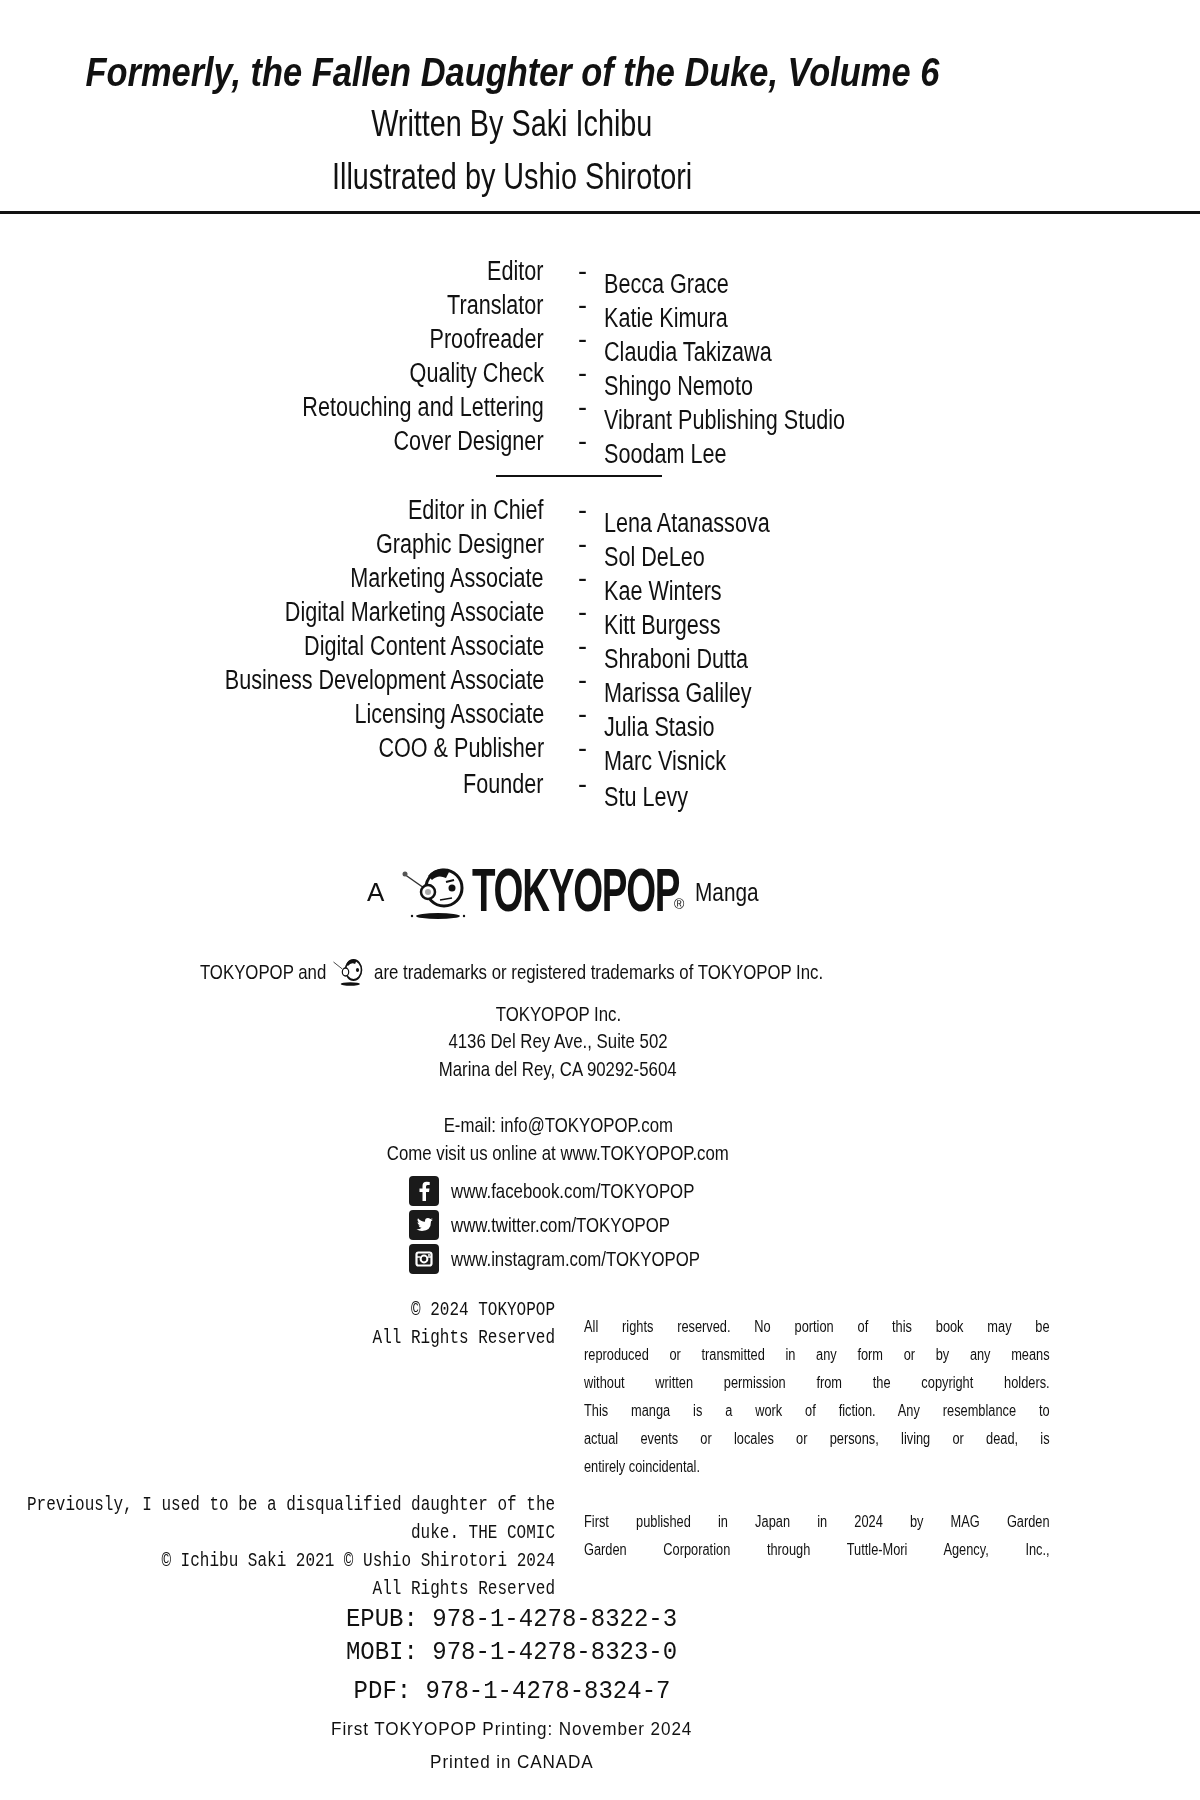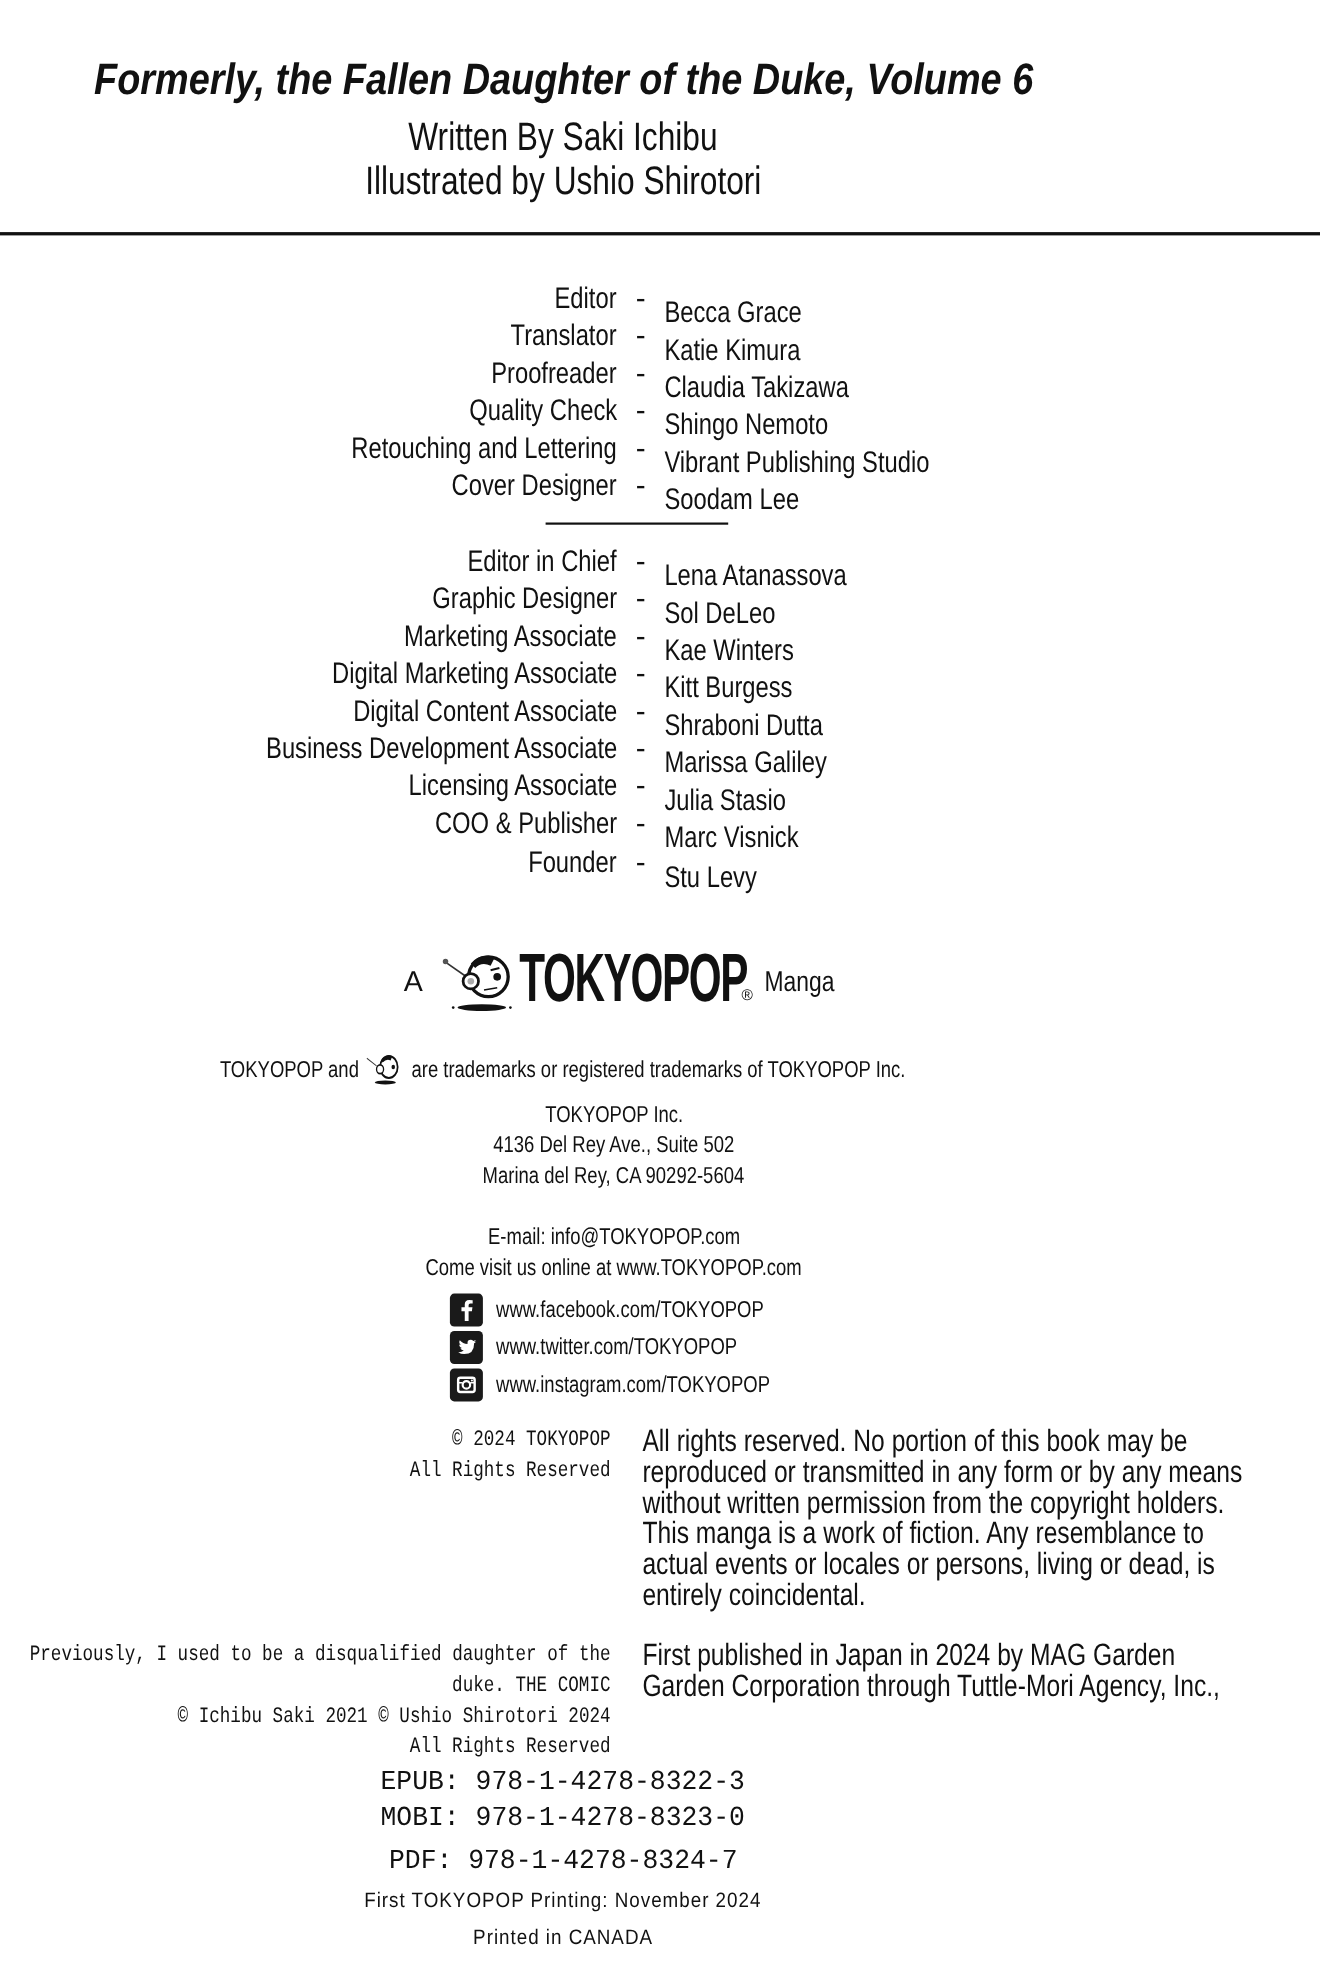--- a/index.html
+++ b/index.html
@@ -7,25 +7,25 @@
   .center-line { position: absolute; left: 0; width: 1024px; text-align: center; white-space: nowrap; }
   .cond { display: inline-block; transform: scaleX(0.80); transform-origin: center center; }
   .cond-l { display: inline-block; transform: scaleX(0.80); transform-origin: left center; }
   .cond-r { display: inline-block; transform: scaleX(0.80); transform-origin: right center; }
 
   
   .title { top: 50px; font-size: 40px; font-weight: bold; font-style: italic; line-height: 44px; }
   .title .cond { transform: scaleX(0.86); }
   .byline { font-size: 36px; line-height: 40px; }
   .written { top: 104px; }
-  .illus { top: 144px; }
+  .illus { top: 157px; }
   .rule { position: absolute; left: 0; top: 211px; width: 1200px; height: 3px; background: #111; }
 
   
-  .credit-row { position: absolute; left: 0; width: 1184px; height: 34px; font-size: 27px; line-height: 34px; white-space: nowrap; padding-left: 17px; }
+  .credit-row { position: absolute; left: 0; width: 1184px; height: 34px; font-size: 27px; line-height: 34px; white-space: nowrap; }
   .credit-role { position: absolute; right: 640px; text-align: right; }
   .credit-dash { position: absolute; left: 578px; }
   .credit-name { position: absolute; left: 604px; margin-top: 13px; }
   .credit-sep { position: absolute; left: 496px; top: 475px; width: 166px; height: 2px; background: #111; }
 
   
   .logo-row { position: absolute; top: 862px; left: 0; width: 1200px; height: 60px; }
   .logo-a { position: absolute; left: 367px; top: 15px; font-size: 26px; line-height: 30px; }
   .mascot { position: absolute; left: 402px; top: 2px; width: 72px; height: 58px; }
   .wordmark { position: absolute; left: 472px; top: 0px; font-family: "Liberation Sans", sans-serif; font-weight: bold; font-size: 62px; line-height: 56px; letter-spacing: -2px; transform: scaleX(0.62); transform-origin: left center; color: #111; }
@@ -44,21 +44,21 @@
 
   .social-row { position: absolute; left: 409px; height: 30px; white-space: nowrap; }
   .social-icon { position: absolute; left: 0; top: 0; width: 30px; height: 30px; background: #1a1a1a; border-radius: 4px; }
   .social-text { position: absolute; left: 42px; top: 1px; font-size: 21px; line-height: 28px; }
   .fb { top: 1176px; }
   .tw { top: 1210px; }
   .ig { top: 1244px; }
 
   
   .col-left { position: absolute; right: 645px; text-align: right; font-size: 20px; line-height: 28px; white-space: nowrap; font-family: Liberation Mono, monospace; }
-  .col-right { position: absolute; left: 584px; width: 466px; font-size: 28px; line-height: 28px; text-align: justify; }
+  .col-right { position: absolute; left: 584px; width: 466px; font-size: 16px; line-height: 28px; text-align: justify; margin-top: 17px; }
   .col-right .ln { display: block; white-space: nowrap; text-align-last: justify; }
   .col-right .ln.last { text-align-last: left; }
   .col-right .ln span { display: inline-block; width: 582px; transform: scaleX(0.80); transform-origin: left center; text-align: justify; text-align-last: justify; }
   .col-right .ln.last span { text-align-last: left; }
   .blk1 { top: 1296px; }
   .blk2 { top: 1491px; }
 
   .isbn { font-family: Liberation Mono, monospace; font-size: 25px; line-height: 30px; }
   .isbn .cond { transform: scaleX(0.96); }
   .epub { top: 1605px; }

